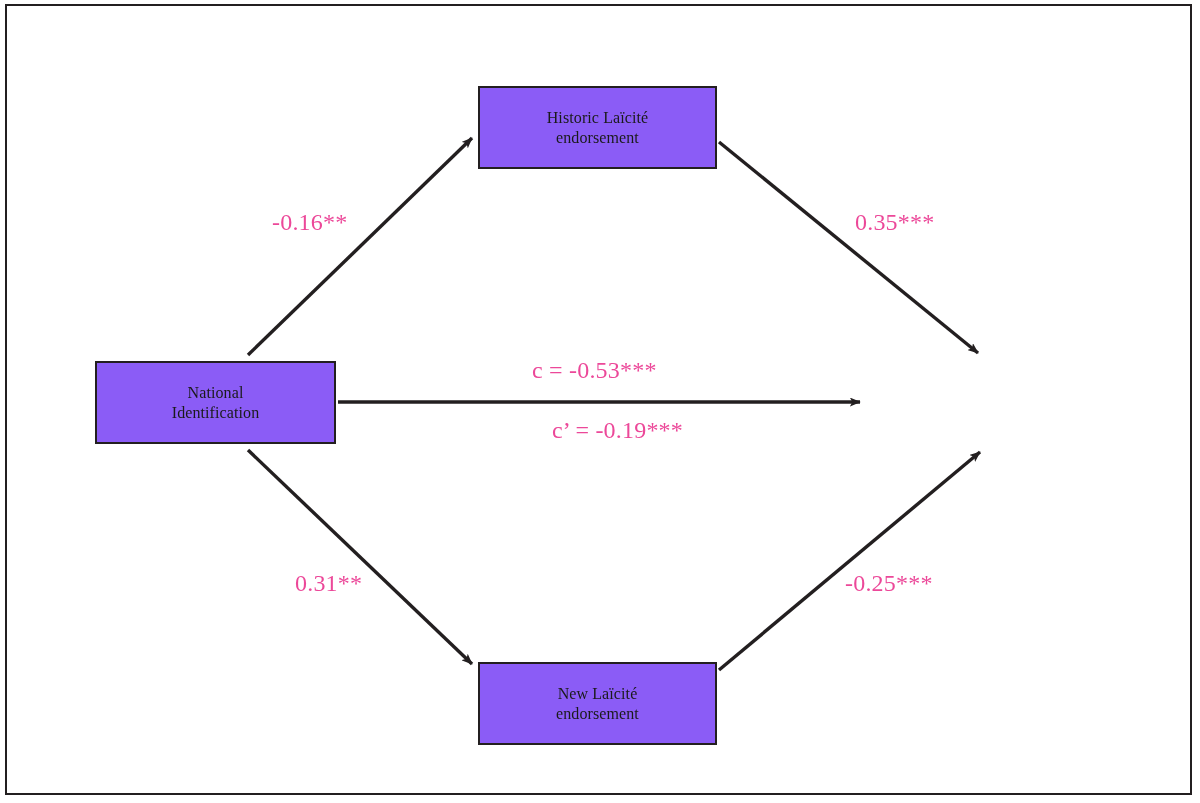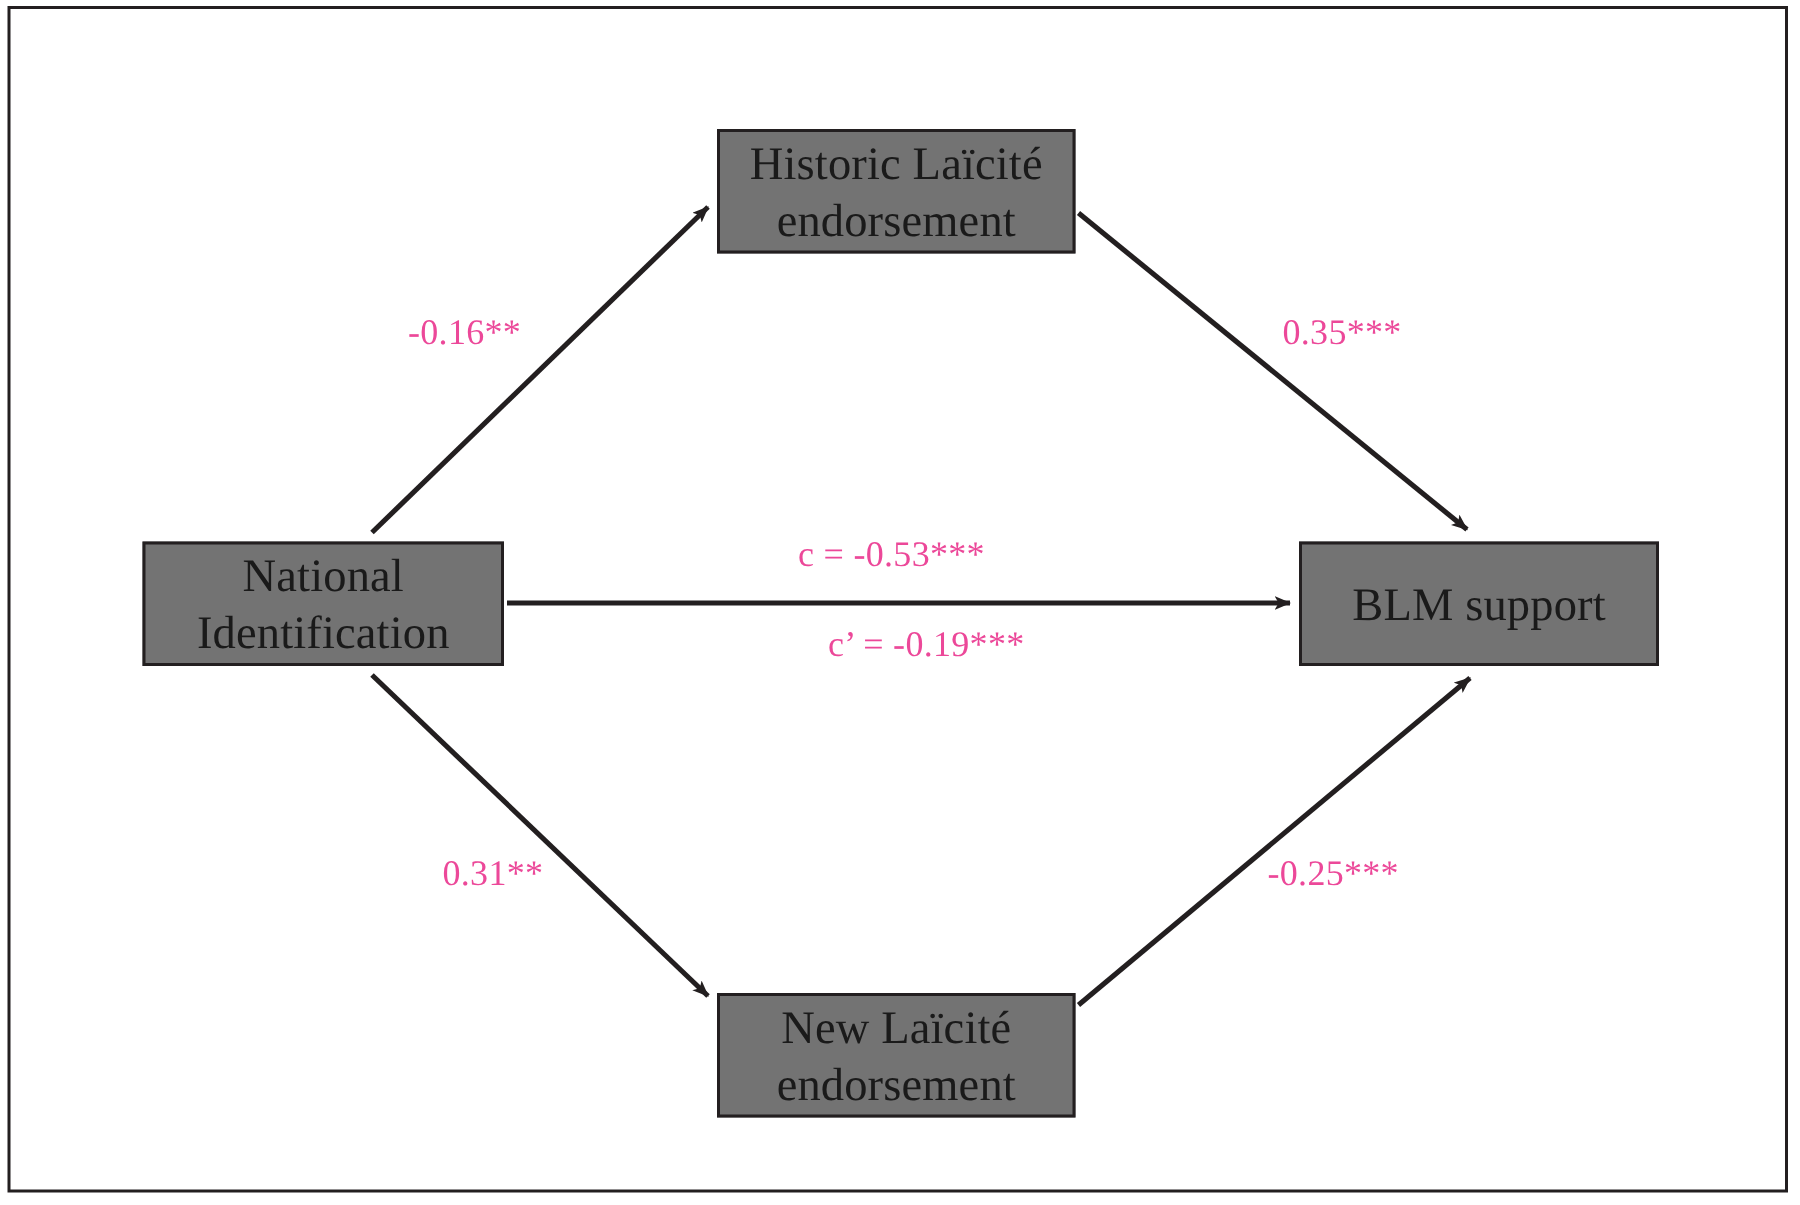--- a/index.html
+++ b/index.html
@@ -32,27 +32,27 @@
     position: absolute;
     left: 0;
     top: 0;
     width: 1200px;
     height: 803px;
   }
   .node-box {
     position: absolute;
     box-sizing: border-box;
     border: 2.5px solid #231f20;
-    background: #737373;
+    background: #8b5cf6;
     display: flex;
     align-items: center;
     justify-content: center;
     text-align: center;
     color: #1a1a1a;
-    font-size: 31px;
+    font-size: 16px;
     line-height: 1.22;
     letter-spacing: 0.1px;
   }
   .node-label {
     display: block;
     padding: 0 6px;
     white-space: pre-line;
   }
   #node-national {
     left: 95px;
@@ -144,23 +144,20 @@
   <div class="node-box" id="node-historic">
     <span class="node-label">Historic Laïcité
 endorsement</span>
   </div>
 
   <div class="node-box" id="node-new">
     <span class="node-label">New Laïcité
 endorsement</span>
   </div>
 
-  <div class="node-box" id="node-blm">
-    <span class="node-label">BLM support</span>
-  </div>
 
   <div class="path-label" id="label-a1">-0.16**</div>
 
   <div class="path-label" id="label-b1">0.35***</div>
 
   <div class="path-label" id="label-a2">0.31**</div>
 
   <div class="path-label" id="label-b2">-0.25***</div>
 
   <div class="path-label" id="label-c">c = -0.53***</div>

